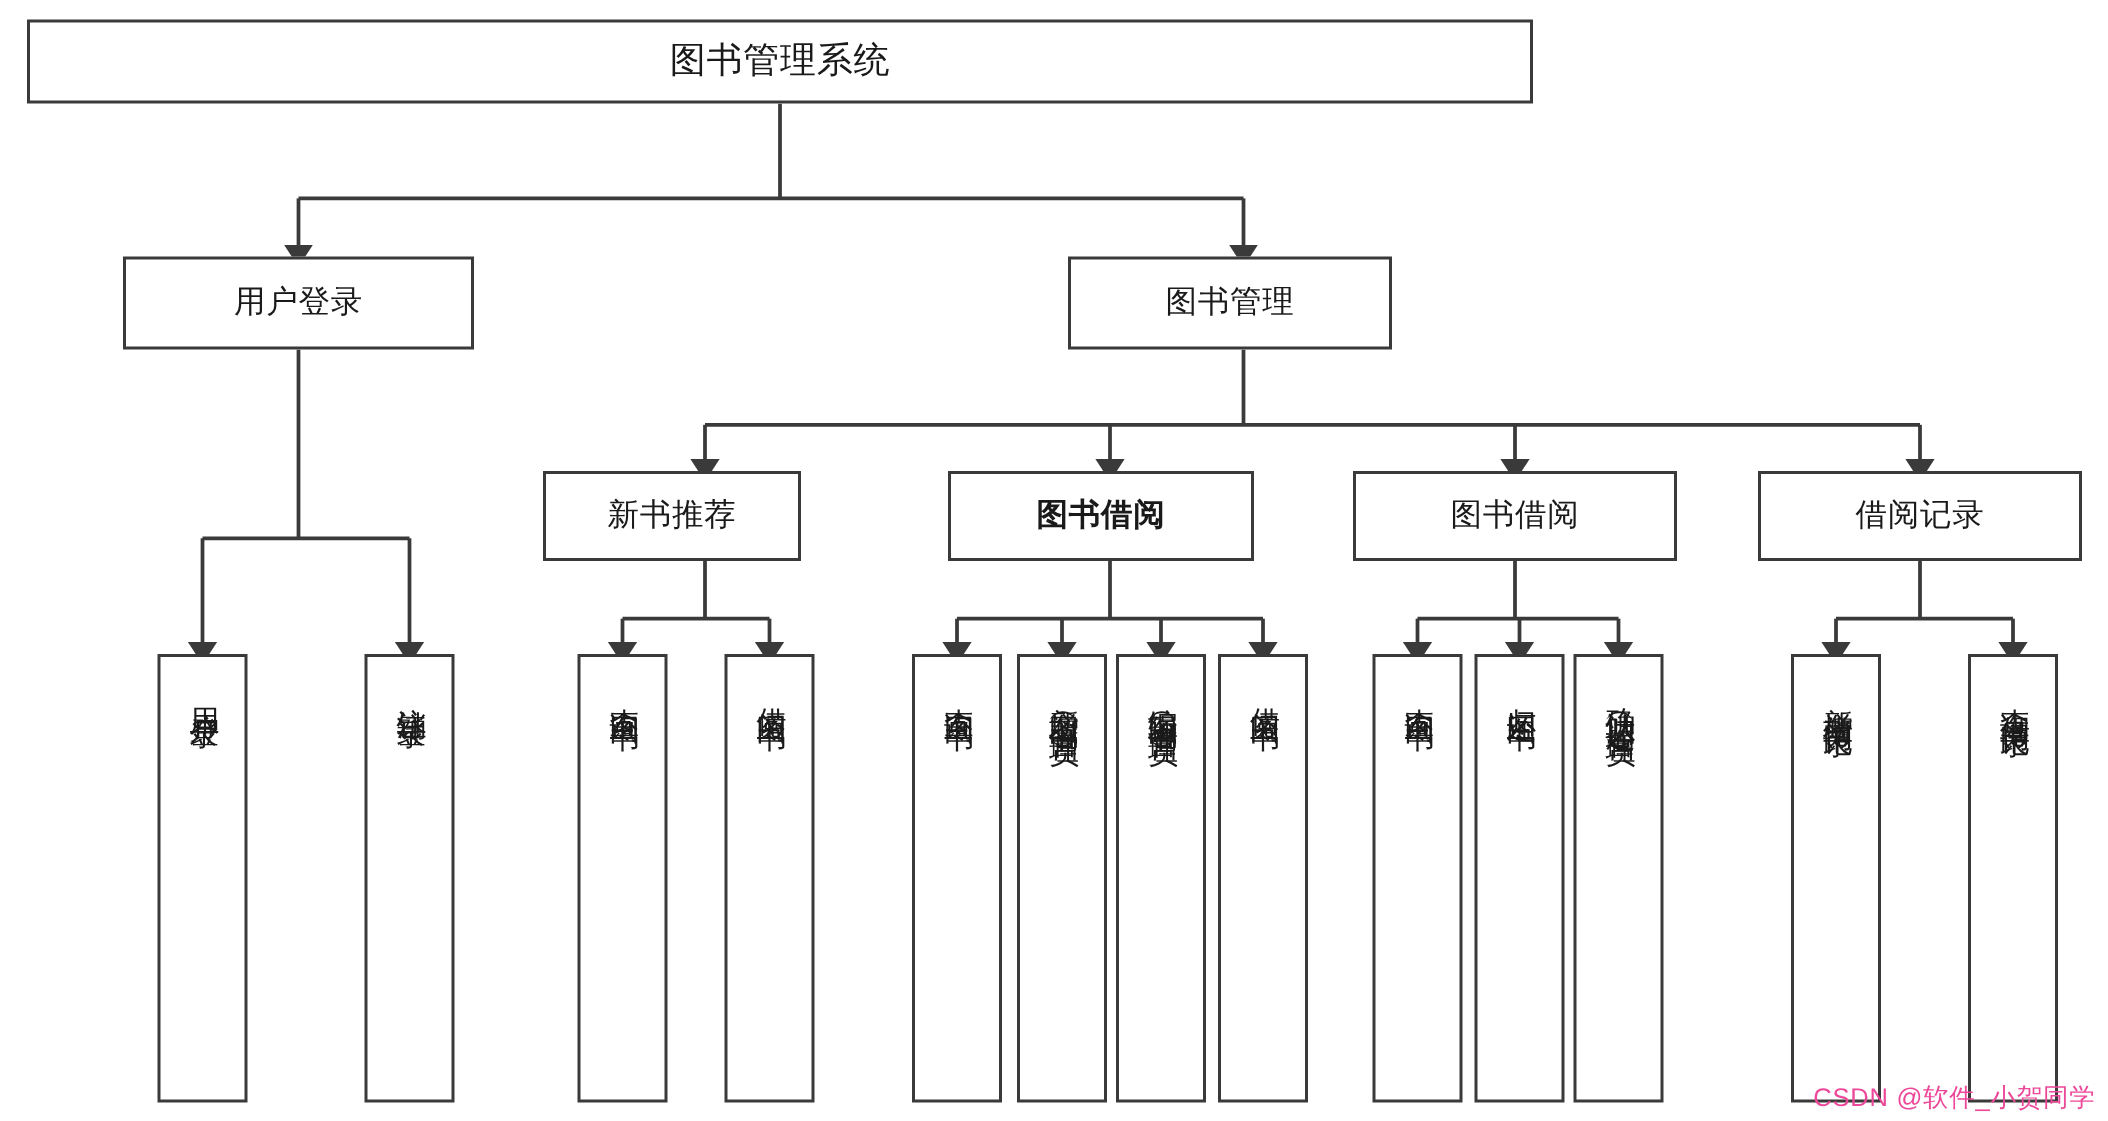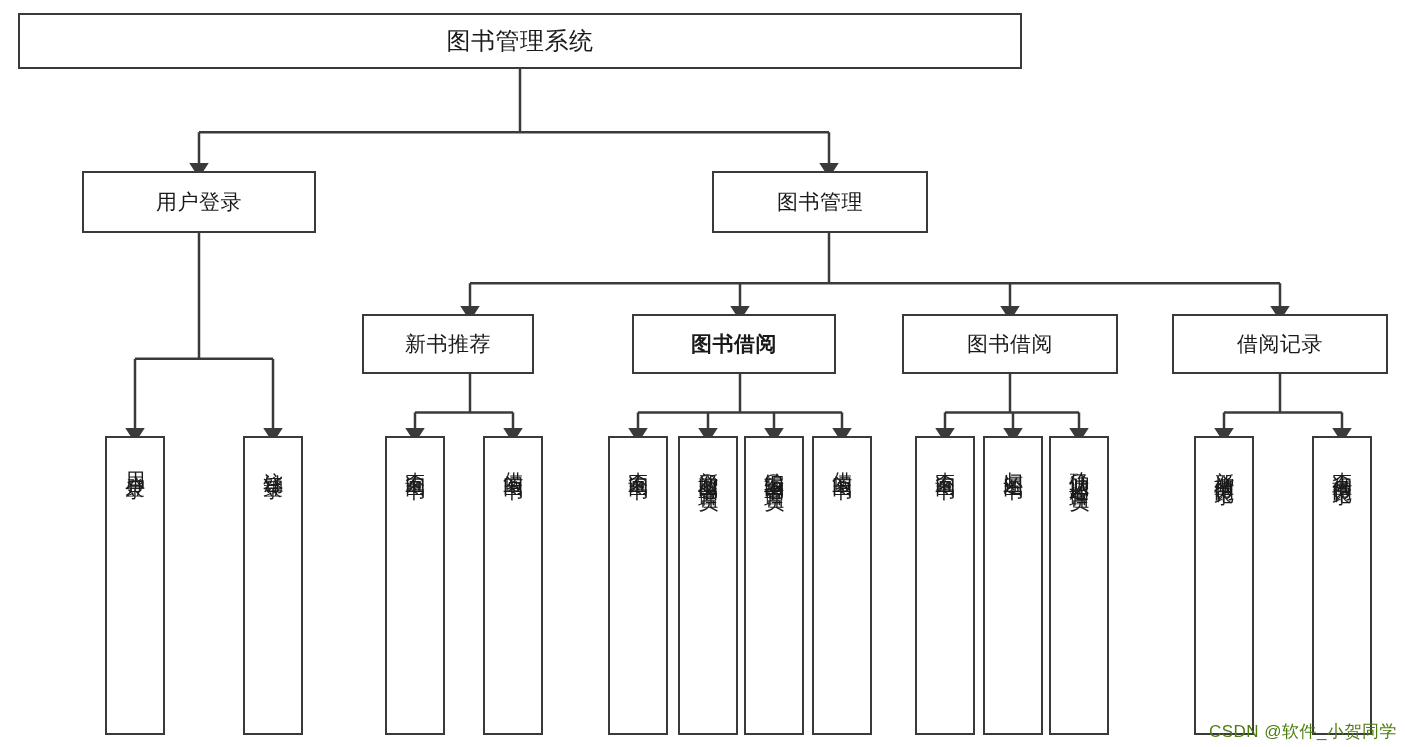--- a/index.html
+++ b/index.html
@@ -53,21 +53,21 @@
     font-size: 20px;
   }
   .node-box.level-root .node-label { font-size: 24px; }
   .node-box.level-2 .node-label { font-size: 21px; }
   .node-box.level-3 .node-label { font-size: 21px; }
   #watermark {
     position: absolute;
     right: 8px;
     bottom: 4px;
     font-size: 17px;
-    color: #4d7c0f;
+    color: #ec4899;
     white-space: nowrap;
     letter-spacing: 0.5px;
   }
 </style>
 </head>
 <body>
 
 <div id="stage">
 
   <svg id="diagram-svg" viewBox="0 0 1405 747" xmlns="http://www.w3.org/2000/svg">

